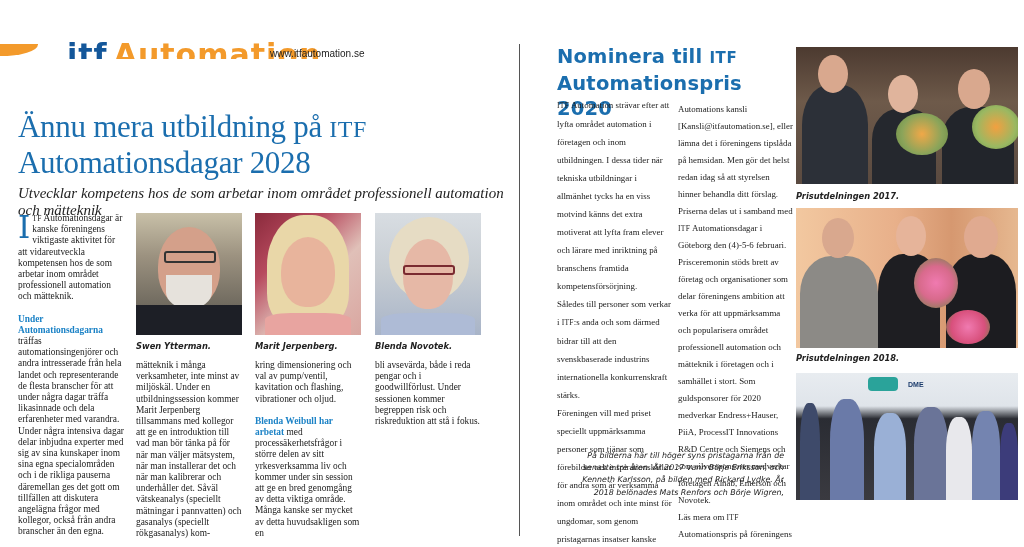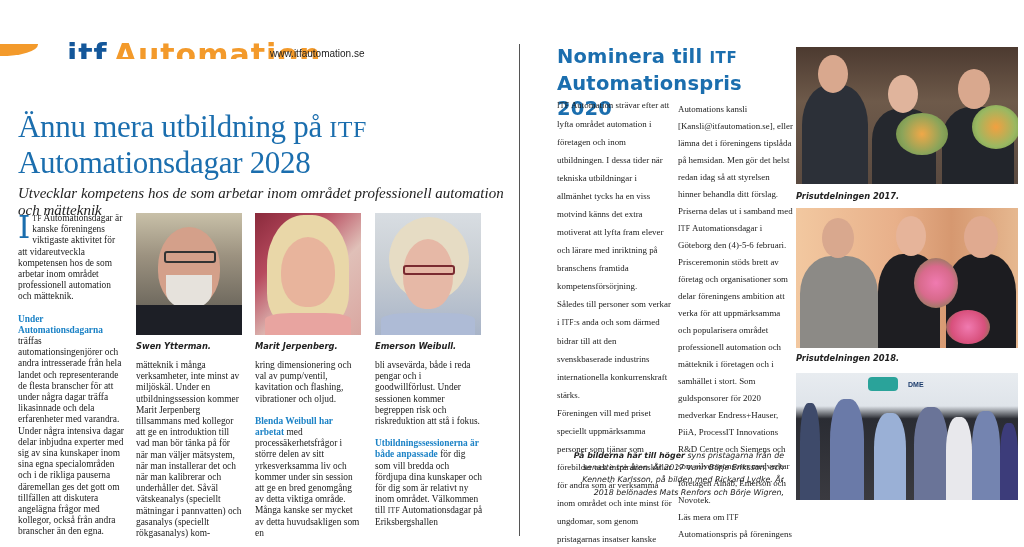--- a/index.html
+++ b/index.html
@@ -66,21 +66,21 @@
   
   .title-right { left: 557px; top: 44px; width: 240px; font-family: "DejaVu Sans", sans-serif; font-weight: bold;
                  font-size: 19.5px; line-height: 25px; color: #1b6eae; letter-spacing: 0.2px; }
   .title-right .sc { font-size: 15px; letter-spacing: 0.6px; }
   .r1 { left: 557px; top: 96px; width: 116px; font-size: 8.9px; line-height: 18px; }
   .r2 { left: 678px; top: 101px; width: 116px; font-size: 8.9px; line-height: 17px; }
   .sign { text-align: right; }
 
   .photo-caption-block { left: 562px; top: 450px; width: 222px; font-family: "DejaVu Sans", sans-serif; font-style: italic;
                          font-size: 7.9px; line-height: 12.2px; color: #222; text-align: right; height: 48px; overflow: hidden; }
-  .photo-caption-block b { font-weight: bold; }
+  .photo-caption-block b { font-weight: normal; }
 
   
   .photo { left: 796px; width: 222px; overflow: hidden; }
   .ph1 { top: 47px; height: 137px; background: linear-gradient(180deg, #4c3a30 0%, #6e5a4a 40%, #5a4a40 100%); }
   .ph2 { top: 208px; height: 140px; background: linear-gradient(90deg, #f2c8a0 0%, #e8b08a 45%, #d69870 70%, #e6b890 100%); }
   .ph3 { top: 373px; height: 127px; background: linear-gradient(180deg, #e8ecf0 0%, #dfe4ea 26%, #2a2c33 36%, #3a3a40 100%); }
   .pcap1 { left: 796px; top: 191px; }
   .pcap2 { left: 796px; top: 353px; }
 
   .person { position: absolute; border-radius: 40% 40% 0 0; }
@@ -127,36 +127,35 @@
   <div class="top"></div>
 </div>
 <div class="abs portrait p3">
   <div class="hair"></div>
   <div class="face"></div>
   <div class="glasses"></div>
   <div class="top"></div>
 </div>
 <div class="abs caption cap1">Swen Ytterman.</div>
 <div class="abs caption cap2">Marit Jerpenberg.</div>
-<div class="abs caption cap3">Emerson Weibull.</div>
+<div class="abs caption cap3">Blenda Novotek.</div>
 
 <div class="abs col c2">
   <p>mätteknik i många verksamheter, inte minst av miljöskäl. Under en utbildningssession kommer Marit Jerpenberg tillsammans med kollegor att ge en introduktion till vad man bör tänka på för när man väljer mätsystem, när man installerar det och när man kalibrerar och underhåller det. Såväl vätskeanalys (speciellt mätningar i pannvatten) och gasanalys (speciellt rökgasanalys) kom-</p>
 </div>
 
 <div class="abs col c3">
   <p>kring dimensionering och val av pump/ventil, kavitation och flashing, vibrationer och oljud.</p>
   <div class="gap"></div>
   <p><span class="lead-blue">Blenda Weibull har arbetat</span><span> med processäkerhetsfrågor i större delen av sitt yrkesverksamma liv och kommer under sin session att ge en bred genomgång av detta viktiga område. Många kanske ser mycket av detta huvudsakligen som en</span></p>
 </div>
 
 <div class="abs col c4">
   <p>bli avsevärda, både i reda pengar och i goodwillförlust. Under sessionen kommer begreppen risk och riskreduktion att stå i fokus.</p>
   <div class="gap"></div>
-  <p><span class="lead-blue">Utbildningssessionerna är både anpassade</span><span> för dig som vill bredda och fördjupa dina kunskaper och för dig som är relativt ny inom området. Välkommen till </span><span class="sc-small">ITF</span><span> Automationsdagar på Eriksbergshallen</span></p>
 </div>
 
 <div class="abs divider"></div>
 
 <h2 class="abs title-right">
   <span>Nominera till</span>
   <span class="sc">ITF</span><br>
   <span>Automationspris 2020</span>
 </h2>
 

